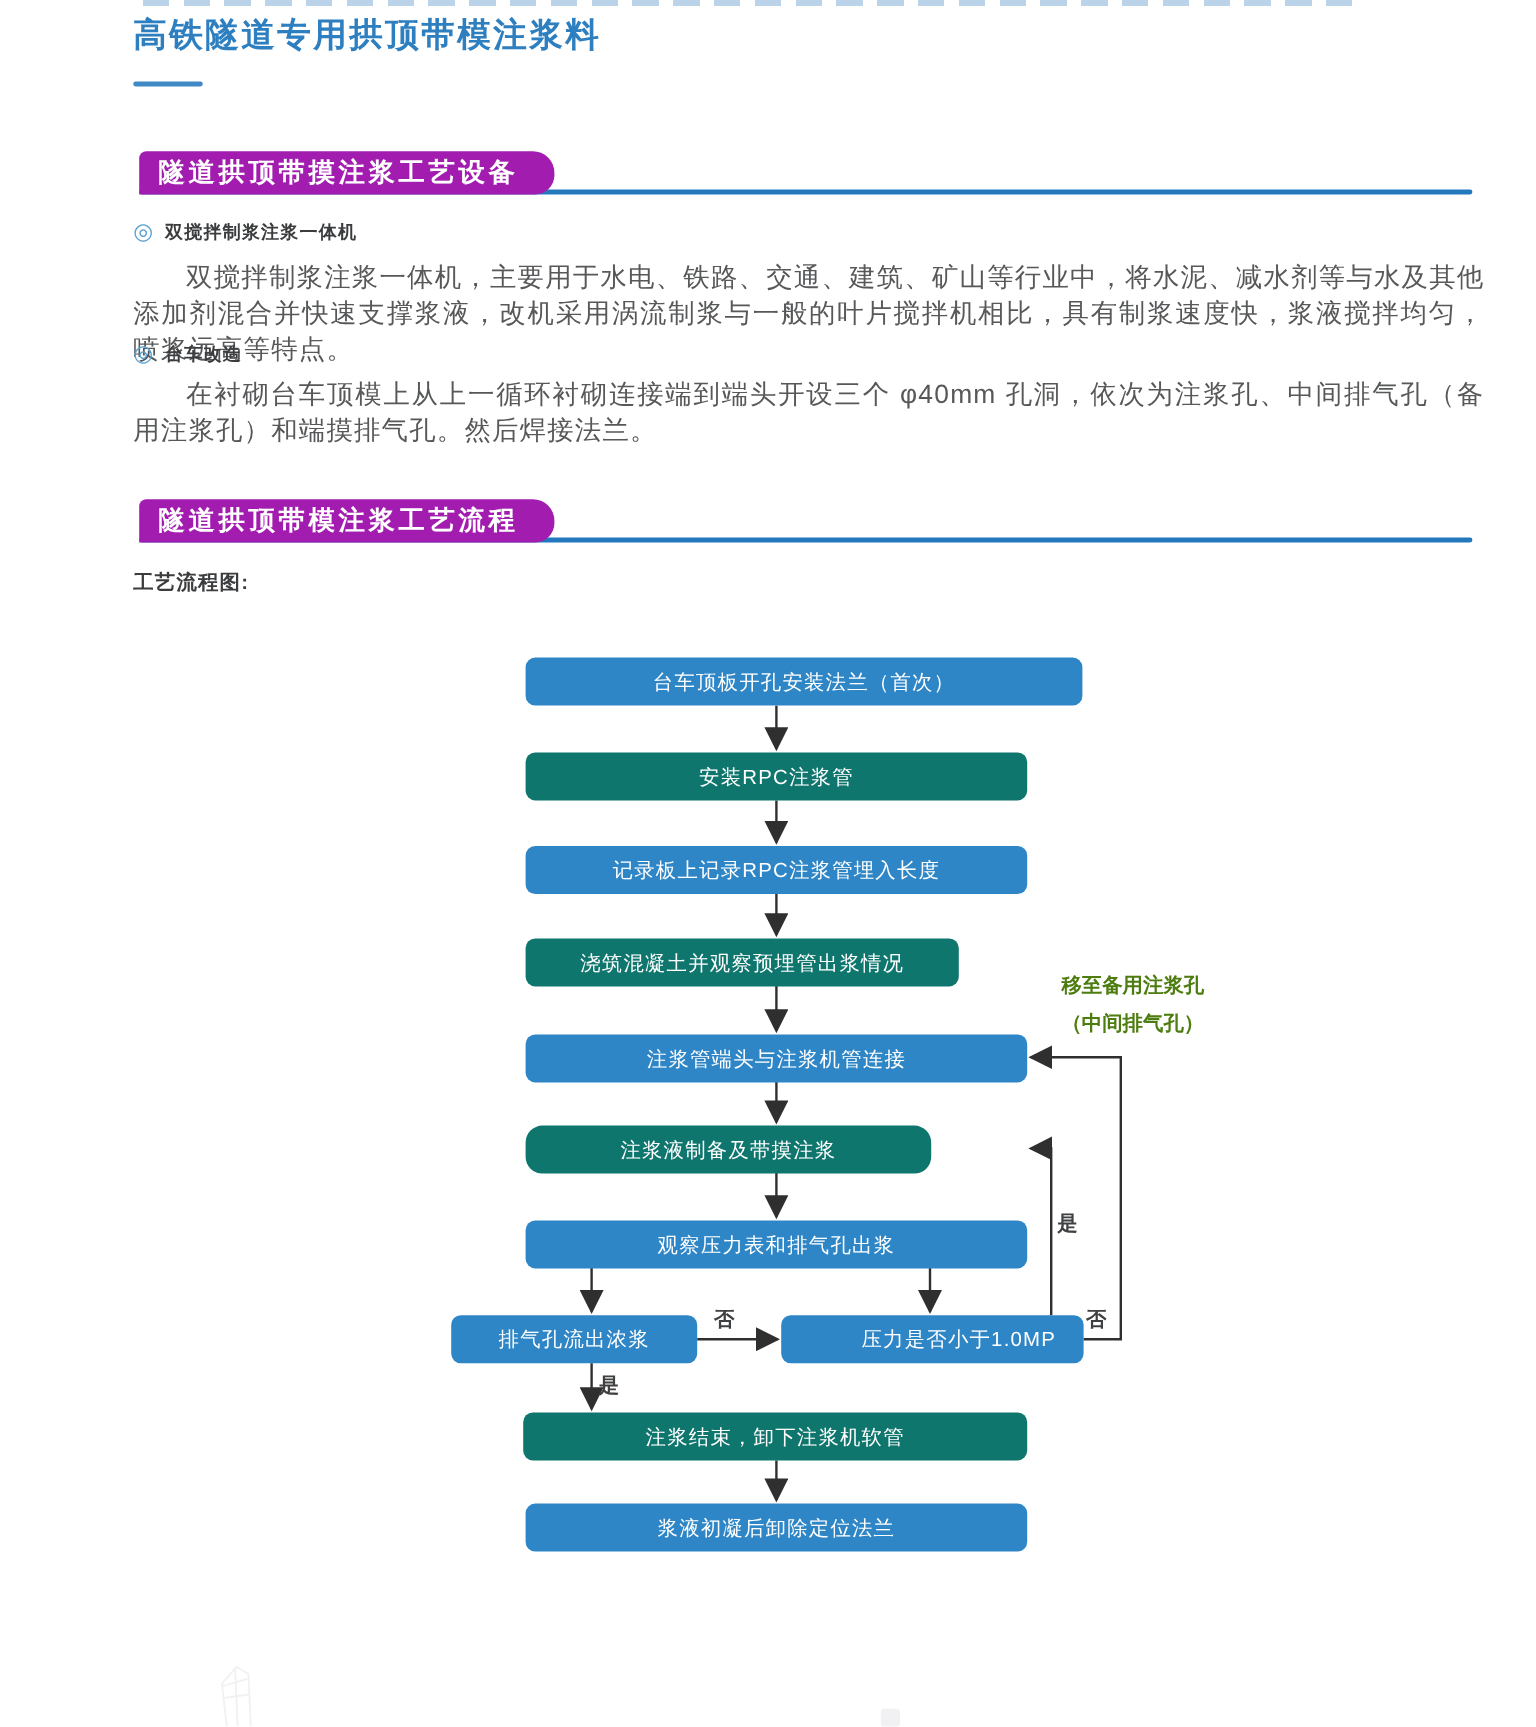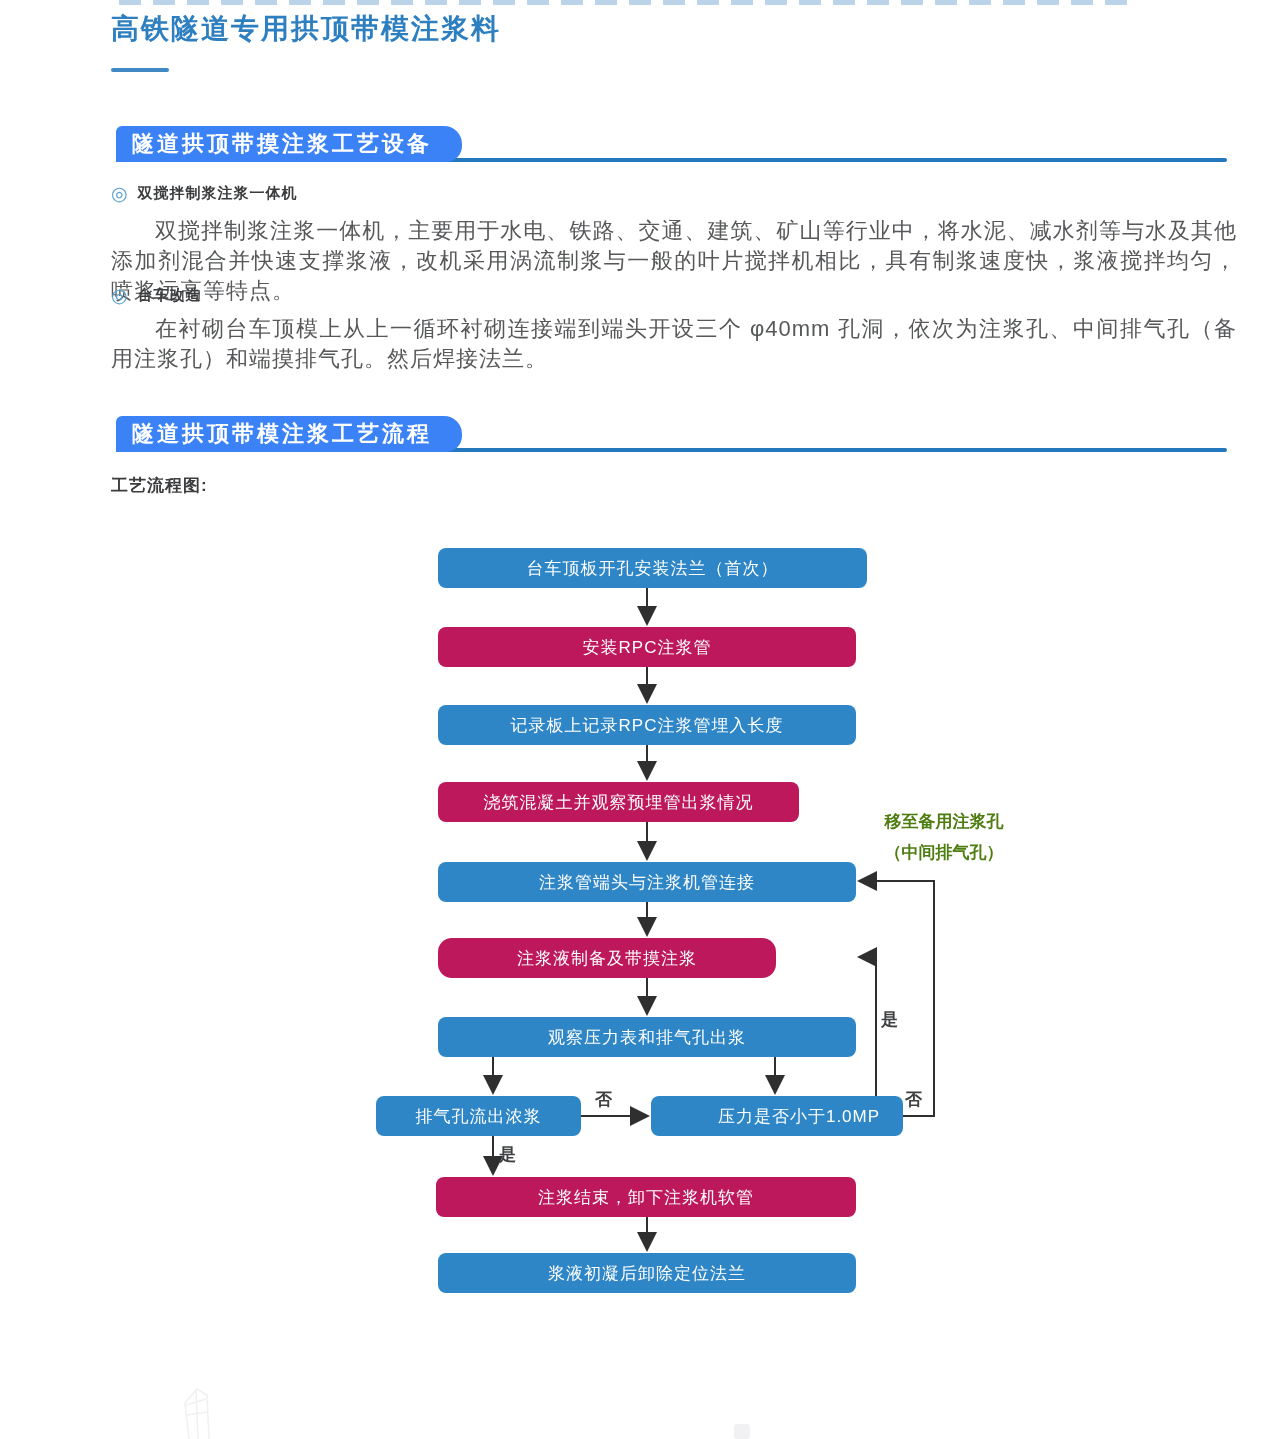--- a/index.html
+++ b/index.html
@@ -8,42 +8,42 @@
 
   
   .top-remnant{position:absolute;left:88px;top:0;width:1010px;height:5px;opacity:.38;
     background:repeating-linear-gradient(90deg,#4a8cc6 0 22px,transparent 22px 34px);}
 
   .page-title{position:absolute;left:80px;top:10px;margin:0;font-size:28px;font-weight:bold;
     color:#2e7fc0;letter-spacing:2px;}
   .title-underline{position:absolute;left:80px;top:68px;width:58px;height:4px;background:#4189c5;border-radius:2px;}
 
   .tab-line{position:absolute;left:85px;width:1111px;height:4px;background:#2478bd;border-radius:2px;}
-  .tab{position:absolute;left:85px;height:36px;box-sizing:border-box;background:#3b82f6;color:#fff;
+  .tab{position:absolute;left:85px;height:36px;box-sizing:border-box;background:#a21caf;color:#fff;
     font-size:22px;font-weight:bold;letter-spacing:3px;line-height:26px;padding:5px 30px 5px 16px;
     border-radius:6px 18px 16px 0;}
   .line1{top:158px;} .tab1{top:126px;}
   .line2{top:448px;} .tab2{top:416px;}
 
   .bullet{position:absolute;left:80px;display:flex;align-items:center;gap:10px;}
   .bullet-icon{color:#58a0d2;font-size:19px;line-height:19px;}
   .bullet-text{font-size:15px;font-weight:bold;color:#3b3c3e;letter-spacing:1px;}
   .b1{top:184px;} .b2{top:286px;}
 
   .para{position:absolute;left:80px;width:1126px;font-size:22px;color:#57585a;line-height:30px;
     text-align:justify;text-indent:2em;letter-spacing:1px;margin:0;}
   .p1{top:216px;} .p2{top:314px;}
 
   .flow-label{position:absolute;left:80px;top:474px;font-size:17px;font-weight:bold;color:#3b3c3e;letter-spacing:1px;}
 
   
   .node{position:absolute;height:40px;border-radius:8px;color:#fff;font-size:17px;letter-spacing:1px;
     display:flex;align-items:center;justify-content:center;box-sizing:border-box;}
-  .blue{background:#2e86c7;} .gray{background:#be185d;}
-  .n1{left:407px;top:548px;width:429px;}
+  .blue{background:#2e86c7;} .gray{background:#0f766e;}
+  .n1{left:407px;top:548px;width:464px;}
   .n2{left:407px;top:627px;width:418px;}
   .n3{left:407px;top:705px;width:418px;}
   .n4{left:407px;top:782px;width:361px;}
   .n5{left:407px;top:862px;width:418px;}
   .n6{left:407px;top:938px;width:338px;border-radius:14px;}
   .n7{left:407px;top:1017px;width:418px;}
   .n8{left:345px;top:1096px;width:205px;}
   .n9{left:620px;top:1096px;width:252px;padding-left:44px;}
   .n10{left:405px;top:1177px;width:420px;}
   .n11{left:407px;top:1253px;width:418px;}

